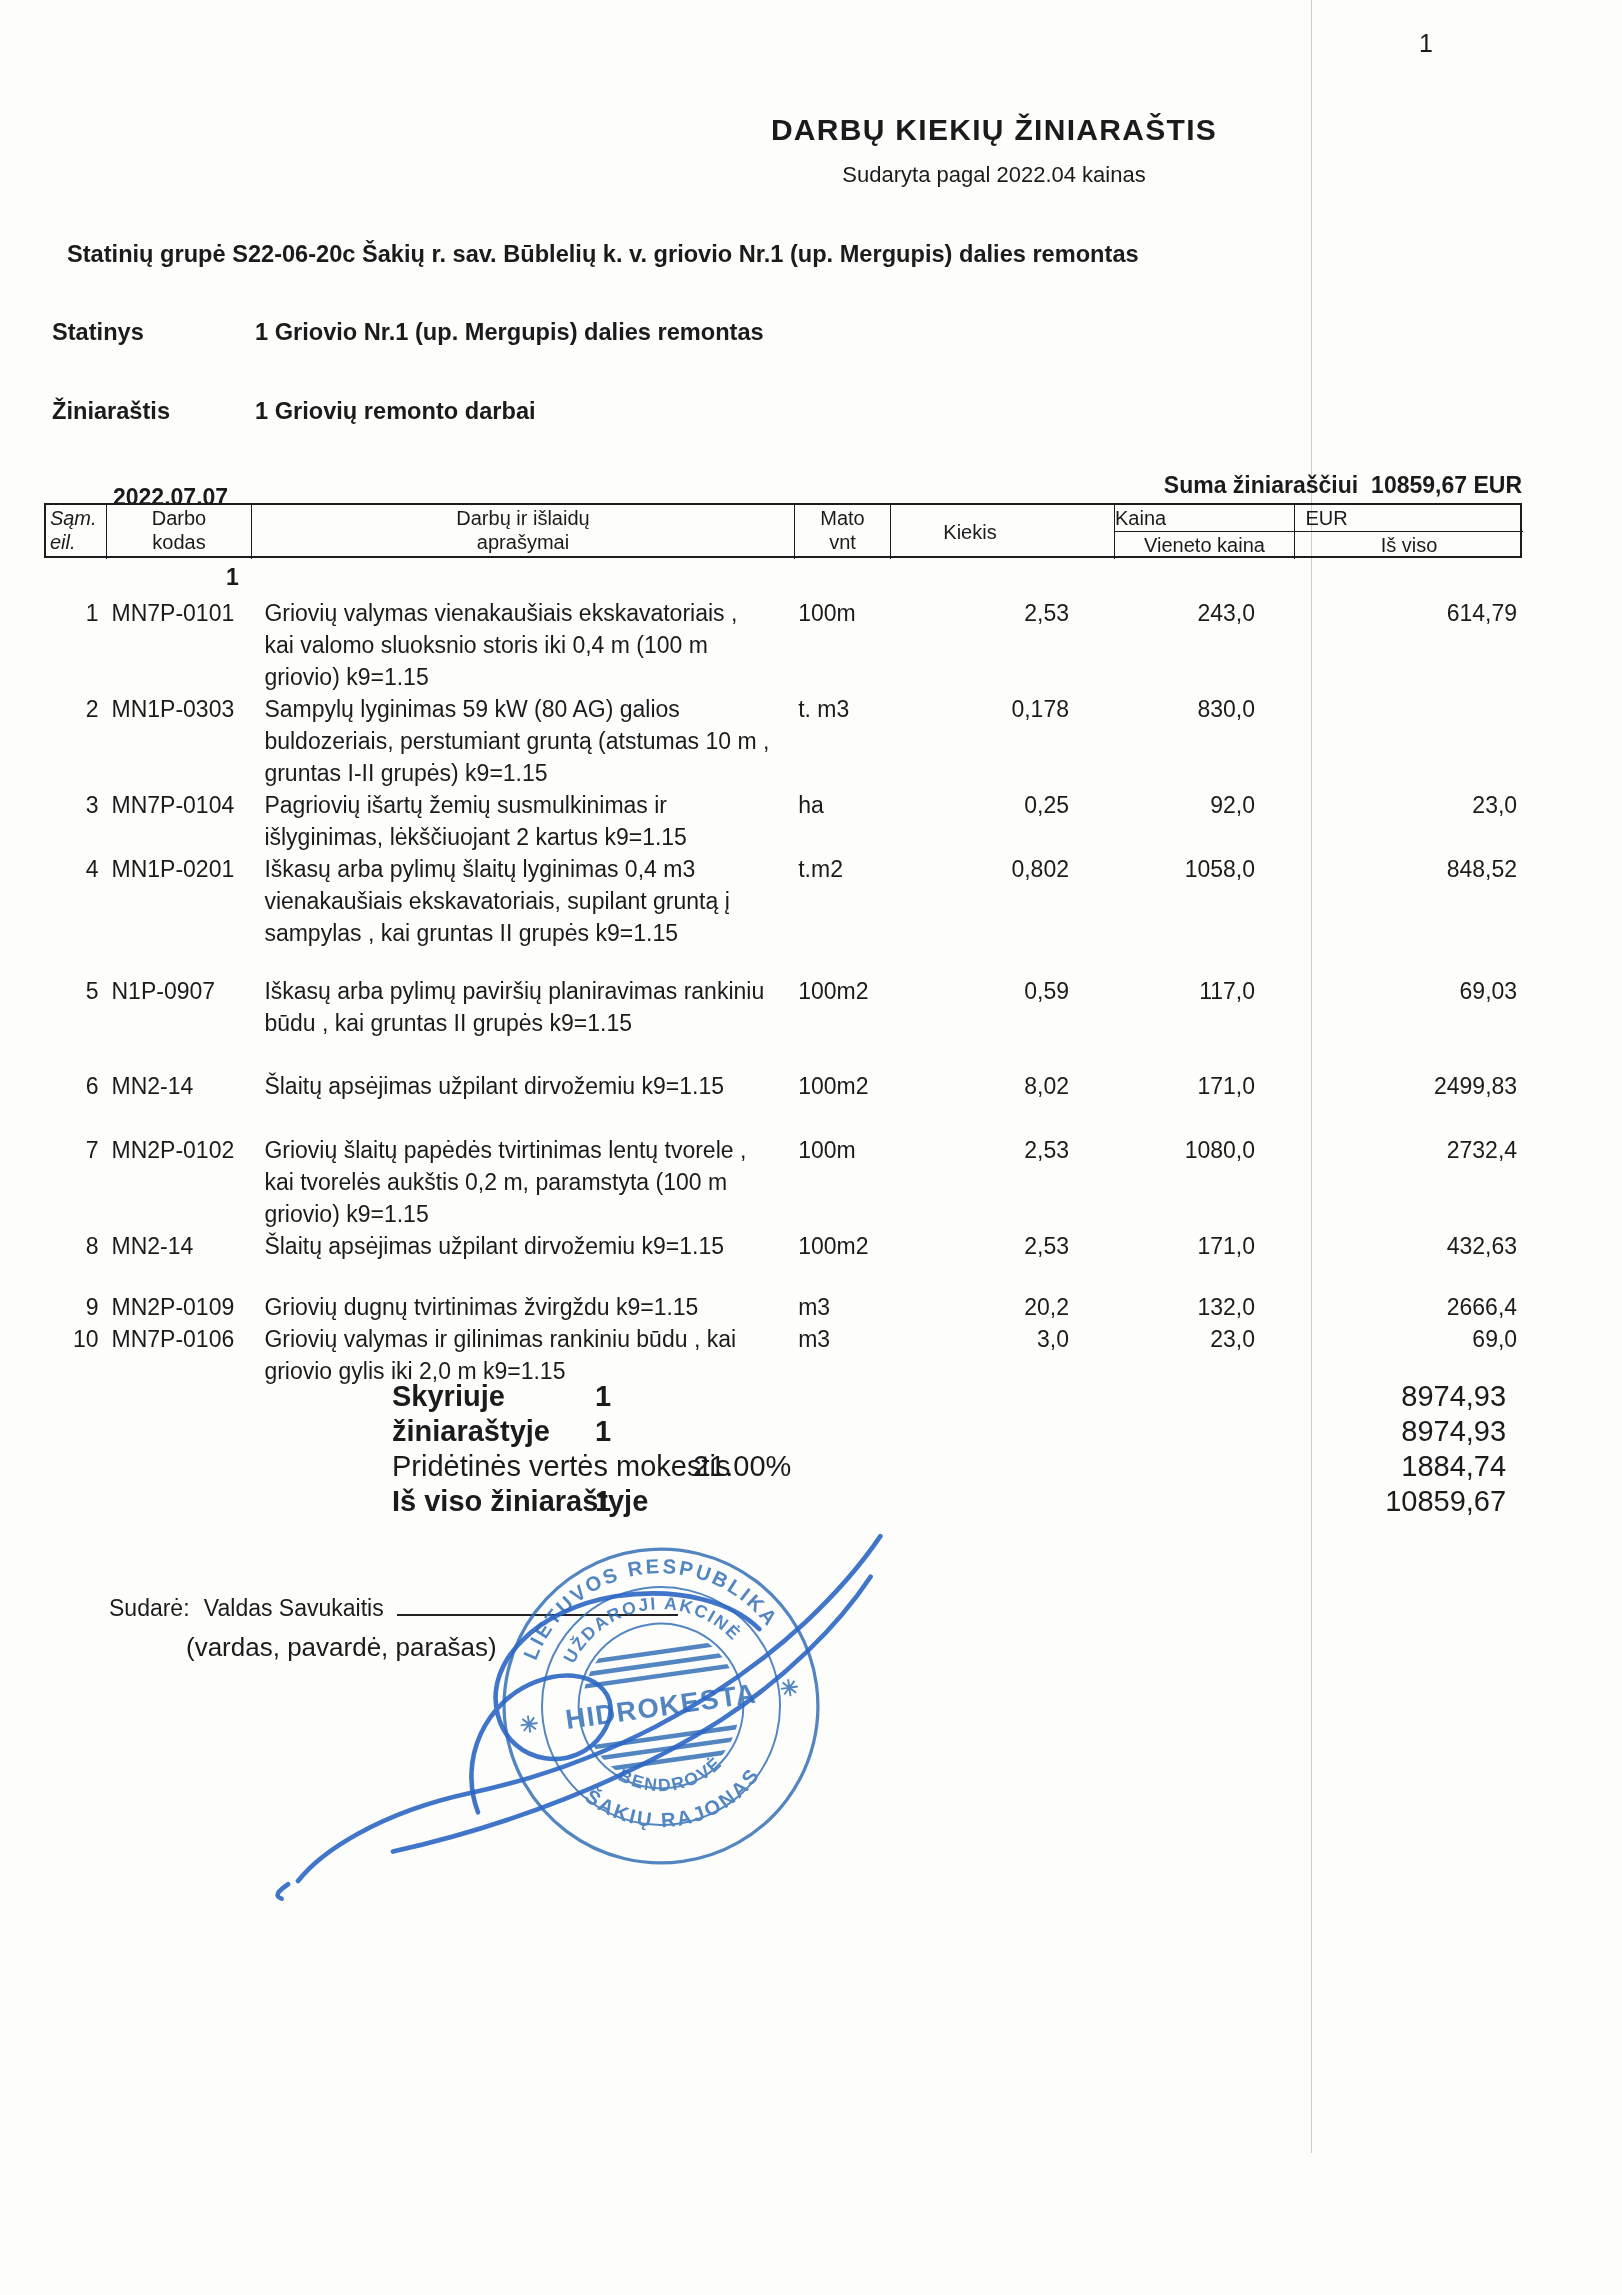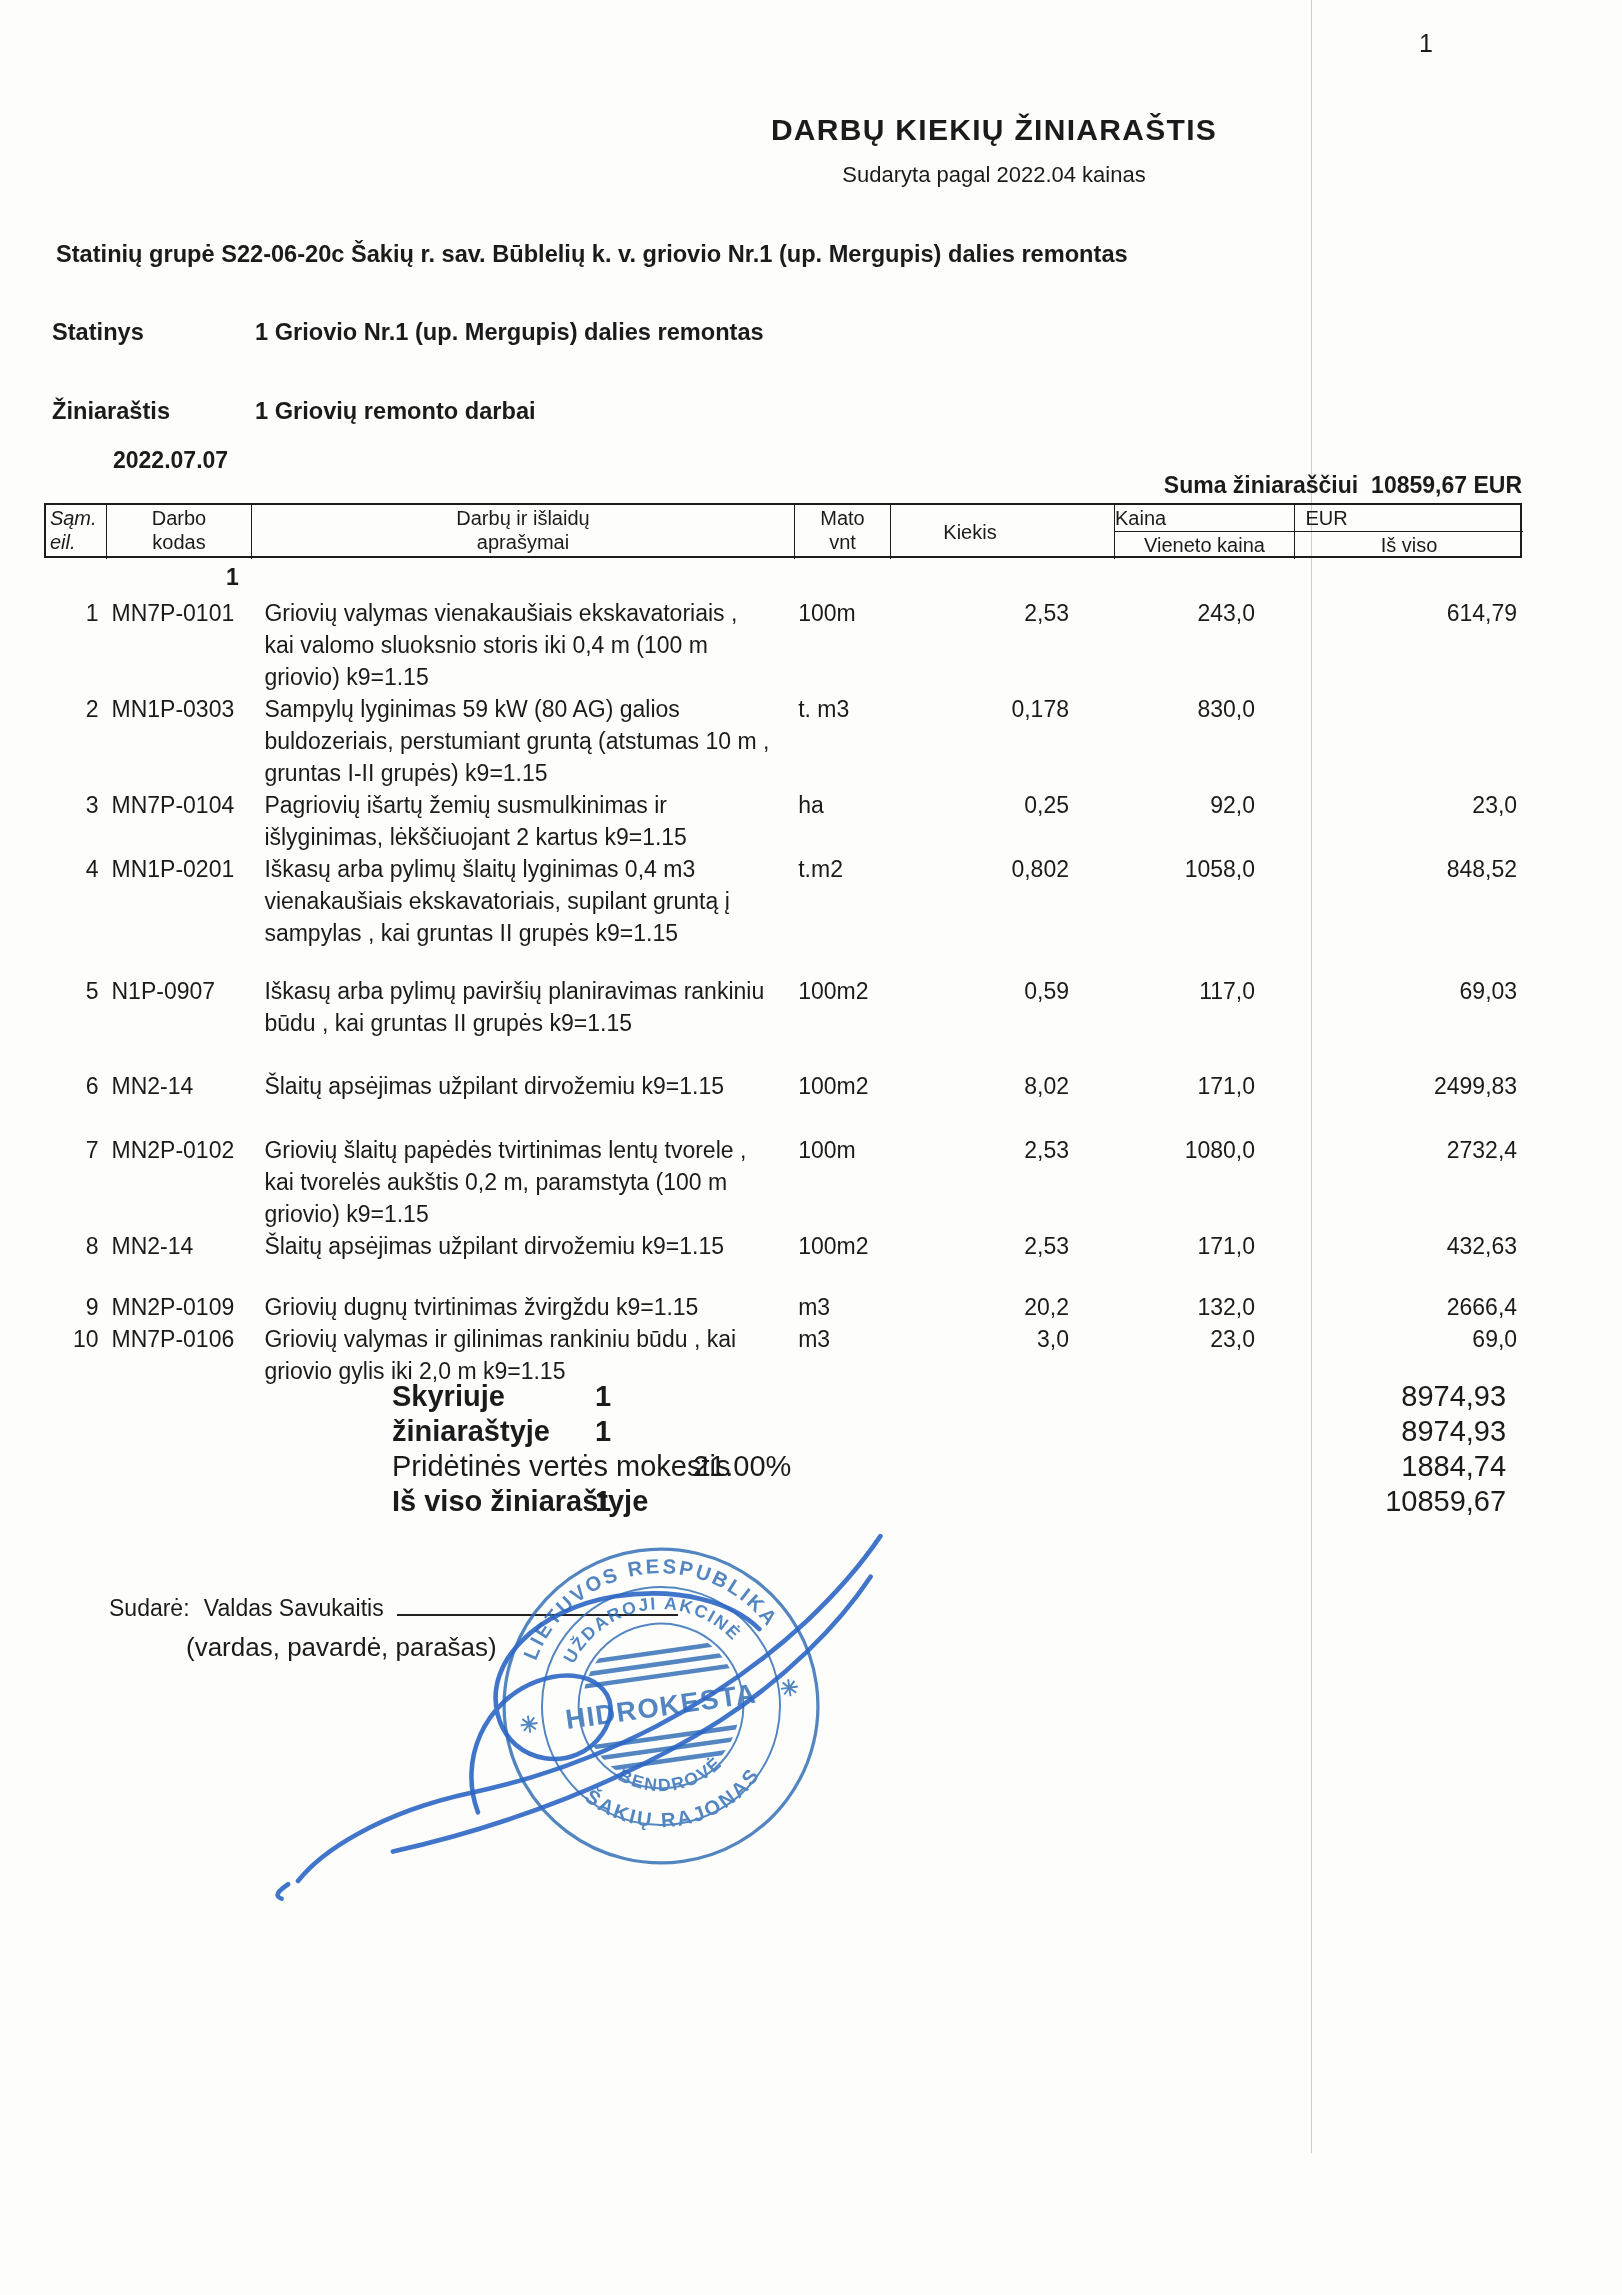--- a/index.html
+++ b/index.html
@@ -19,26 +19,26 @@
   .page{
     position:relative;width:1623px;height:2295px;overflow:hidden;
     background:#fdfdfb;
   }
   .scan-line{position:absolute;left:1311px;top:0;width:1.3px;height:2153px;background:#cdcdcb;}
 
   .page-number{position:absolute;top:29px;left:1419px;font-size:25px;}
   .title{position:absolute;top:113px;left:366px;width:1256px;text-align:center;
          font-weight:bold;font-size:30px;letter-spacing:1.3px;}
   .subtitle{position:absolute;top:162px;left:366px;width:1256px;text-align:center;font-size:22px;}
-  .group-line{position:absolute;top:241px;left:56px;font-weight:bold;font-size:23.6px;}
+  .group-line{position:absolute;top:241px;left:67px;font-weight:bold;font-size:23.6px;}
   .field-row{position:absolute;left:52px;font-weight:bold;font-size:23.6px;}
   .field-row .val{position:absolute;left:203px;white-space:nowrap;}
   #statinys-row{top:319px;}
   #ziniarastis-row{top:398px;}
-  .date{position:absolute;top:447px;left:113px;font-weight:bold;font-size:23px;text-align:right;}
+  .date{position:absolute;top:484px;left:113px;font-weight:bold;font-size:23px;text-align:right;}
   .suma{position:absolute;top:472px;left:44px;width:1478px;text-align:right;font-weight:bold;font-size:23px;}
   .suma .gap{display:inline-block;width:13px;}
 
   
   .thead{
     position:absolute;top:503px;left:44px;width:1478px;height:55px;
     display:grid;grid-template-columns:var(--cols);grid-template-rows:27px 27px;
     border:2px solid #1c1c1c;font-size:20px;line-height:23.6px;
   }
   .hc{padding-top:2px;}

